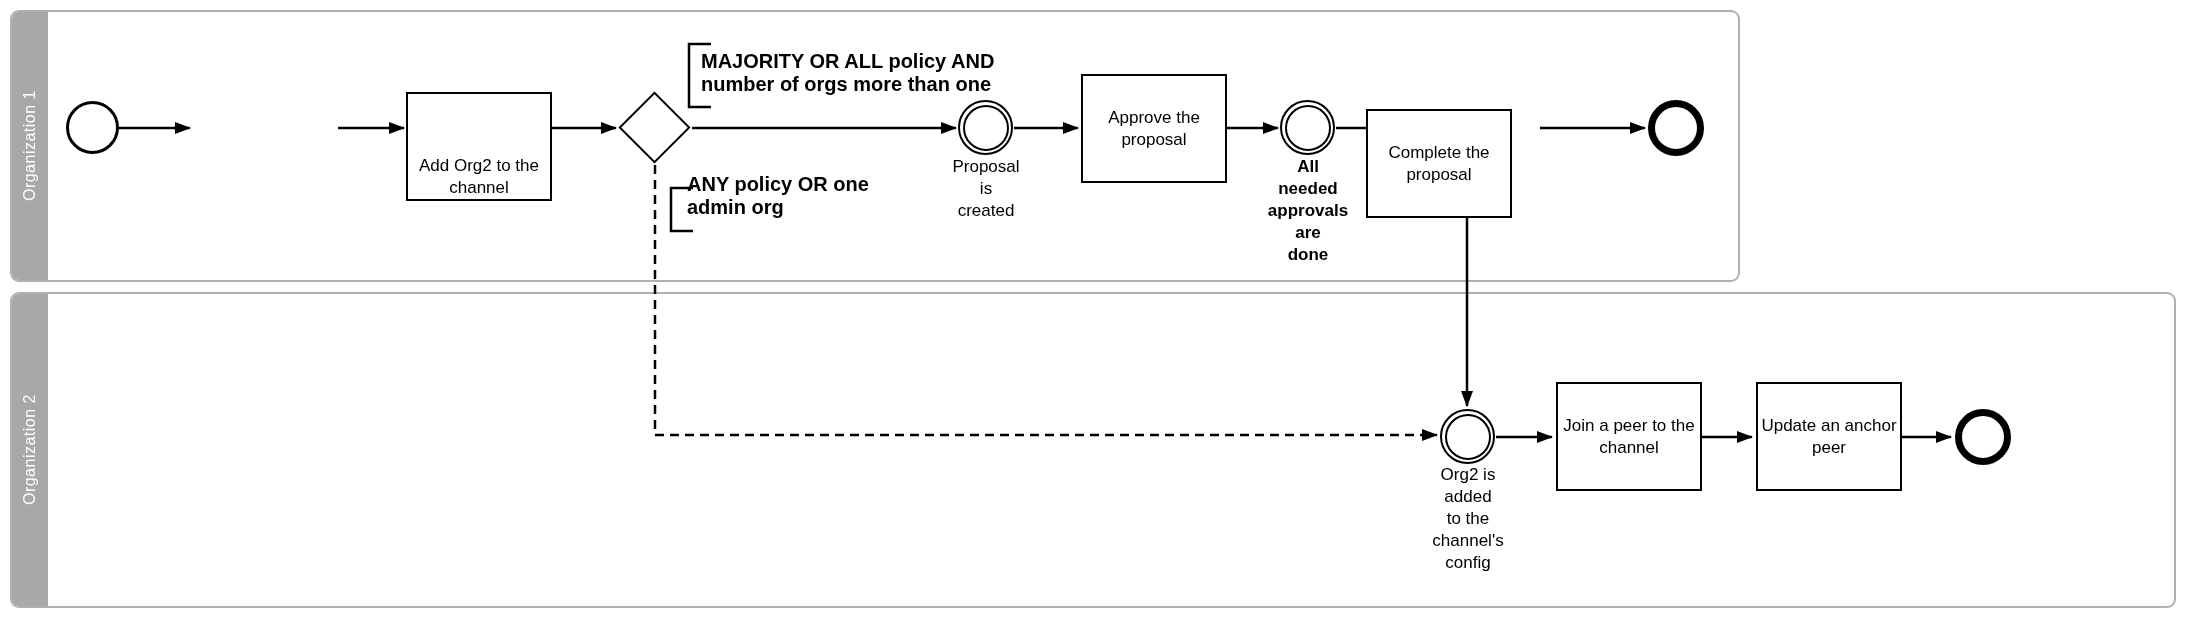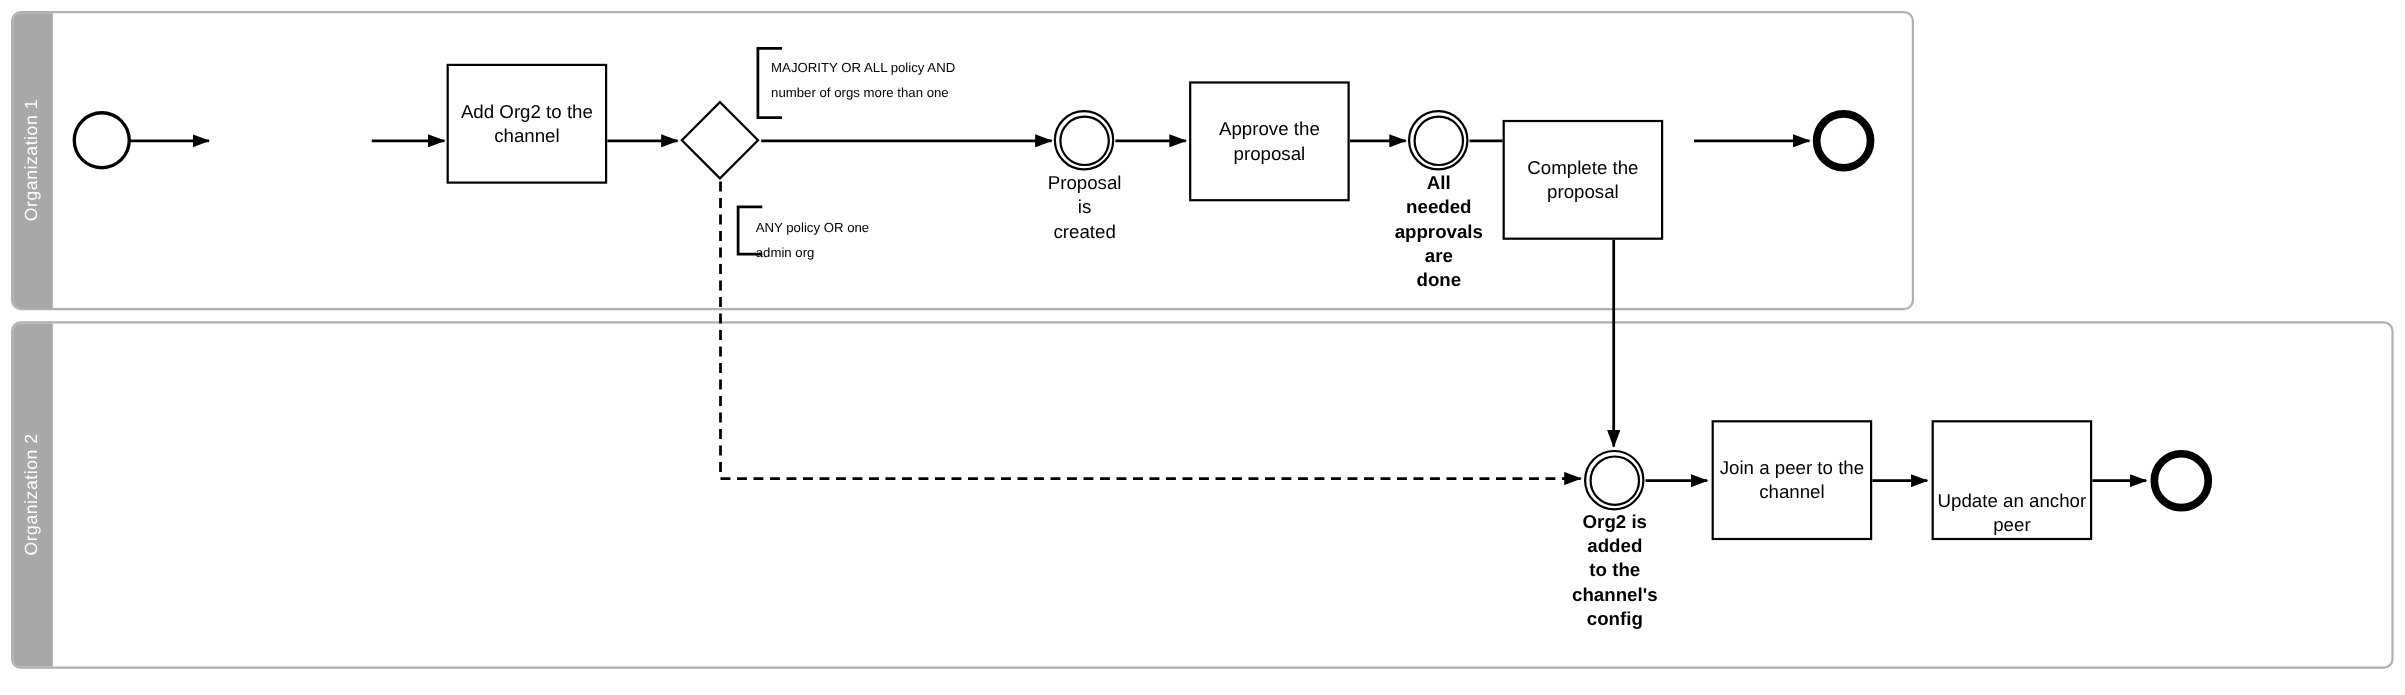--- a/index.html
+++ b/index.html
@@ -41,22 +41,22 @@
   }
   .event.end { width:56px; height:56px; border:7px solid #000; }
   .gateway {
     width:51px; height:51px; border:2.5px solid #000; transform:rotate(45deg);
   }
   .event-label {
     position:absolute; z-index:3; width:150px; text-align:center;
     font-size:17px; line-height:22px; white-space:pre-line;
   }
   .annotation-text {
-    position:absolute; z-index:3; font-size:12px; line-height:23px;
-    white-space:pre-line; text-align:left;
+    position:absolute; z-index:3; font-size:20px; line-height:23px;
+    white-space:pre-line; text-align:left;font-weight:bold;
   }
 </style>
 </head>
 <body>
 
 <div class="canvas">
 
   <div class="lane lane1">
     <div class="lane-header">
       <span>Organization 1</span>
@@ -87,31 +87,31 @@
     <path d="M1496 437 L1552 437" marker-end="url(#arw)"></path>
     <path d="M1702 437 L1752 437" marker-end="url(#arw)"></path>
     <path d="M1902 437 L1951 437" marker-end="url(#arw)"></path>
     <path class="bracket" d="M711 44 L689 44 L689 107 L711 107"></path>
     <path class="bracket" d="M693 188 L671 188 L671 231 L693 231"></path>
   </svg>
 
   <div class="node event start" style="left:66px; top:101px;"></div>
 
 
-  <div class="node task" style="left:406px; top:58px;">
+  <div class="node task" style="left:406px; top:92px;align-items:flex-end;">
     <span>Add Org2 to the
 channel</span>
   </div>
 
   <div class="node gateway" style="left:629px; top:102px;"></div>
 
   <div class="annotation-text" style="left:701px; top:50px;">MAJORITY OR ALL policy AND
 number of orgs more than one</div>
 
-  <div class="annotation-text" style="left:687px; top:196px;">ANY policy OR one
+  <div class="annotation-text" style="left:687px; top:173px;">ANY policy OR one
 admin org</div>
 
   <div class="node event intermediate" style="left:958px; top:100px;">
     <div class="inner-ring"></div>
   </div>
   <div class="event-label" style="left:911px; top:156px;">Proposal
 is
 created</div>
 
   <div class="node task" style="left:1081px; top:74px;">
@@ -131,31 +131,31 @@
   <div class="node task" style="left:1366px; top:74px;margin-top:35px;">
     <span>Complete the
 proposal</span>
   </div>
 
   <div class="node event end" style="left:1648px; top:100px;"></div>
 
   <div class="node event intermediate" style="left:1440px; top:409px;">
     <div class="inner-ring"></div>
   </div>
-  <div class="event-label" style="left:1393px; top:464px;font-weight:bold;">Org2 is
+  <div class="event-label" style="left:1393px; top:464px;">Org2 is
 added
 to the
 channel's
 config</div>
 
   <div class="node task" style="left:1556px; top:382px;">
     <span>Join a peer to the
 channel</span>
   </div>
 
-  <div class="node task" style="left:1756px; top:382px;align-items:flex-end;">
+  <div class="node task" style="left:1756px; top:382px;">
     <span>Update an anchor
 peer</span>
   </div>
 
   <div class="node event end" style="left:1955px; top:409px;"></div>
 
 </div>
 
 </body></html>

